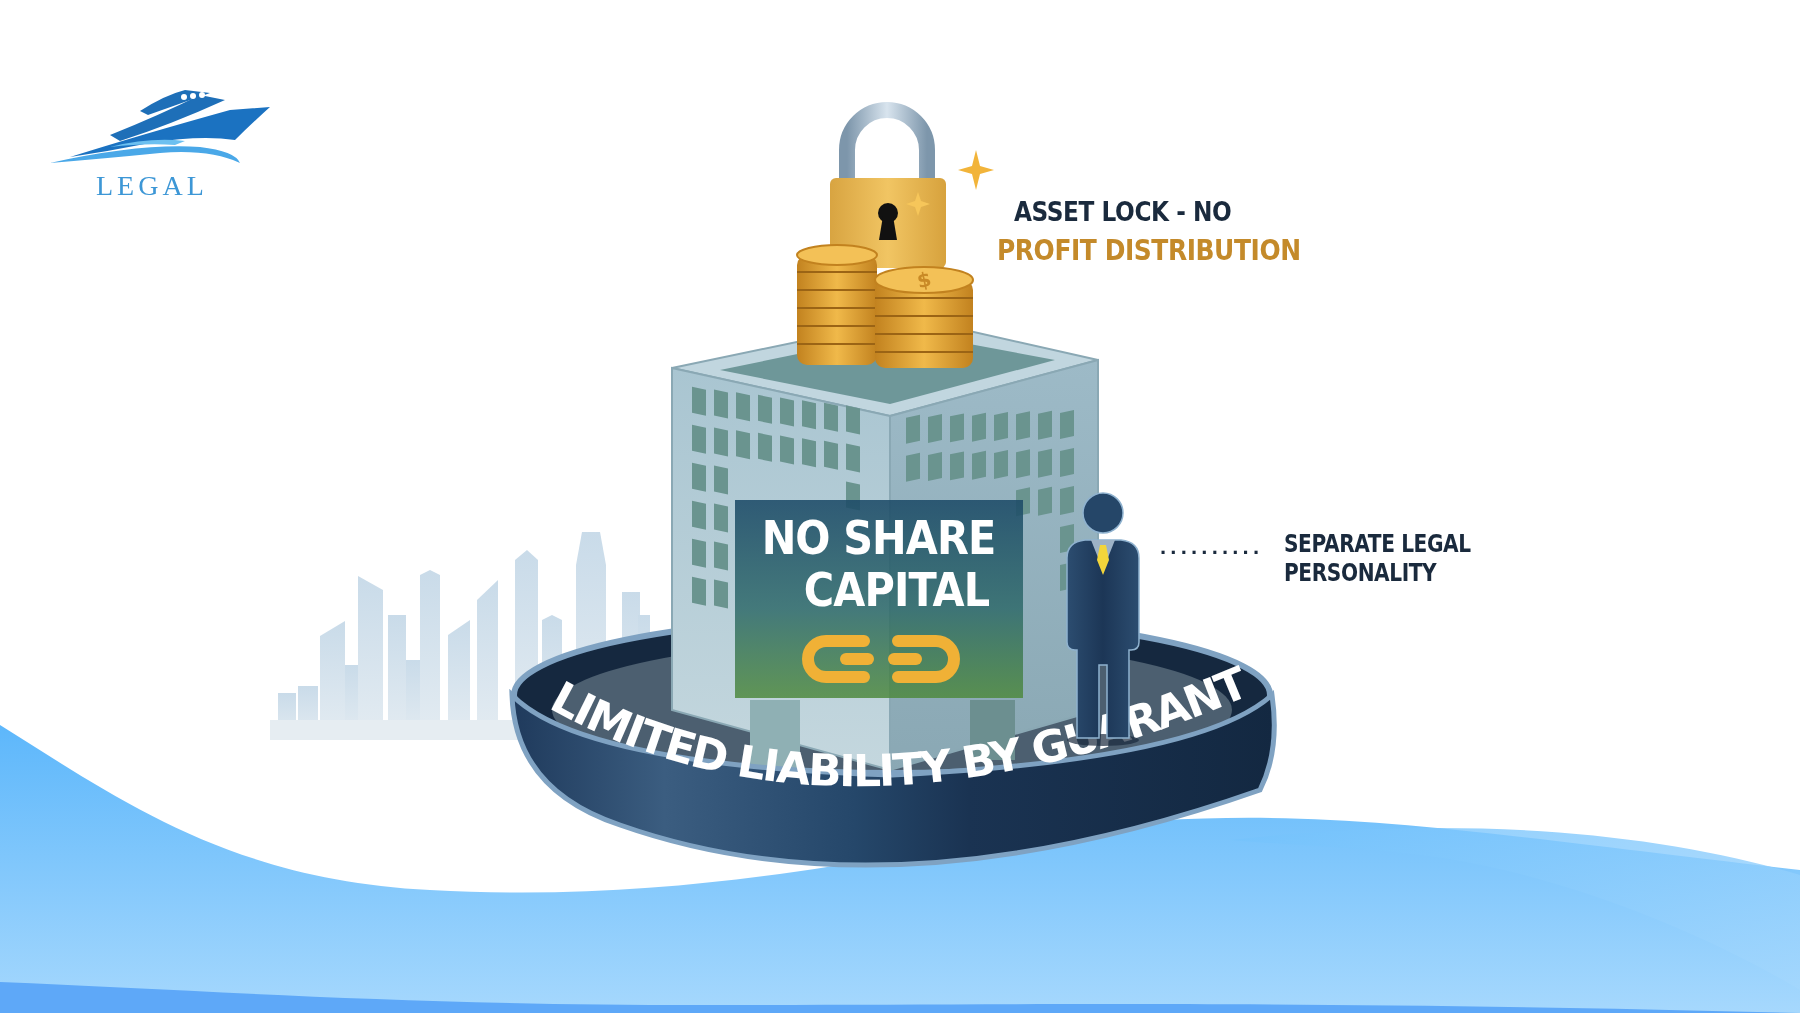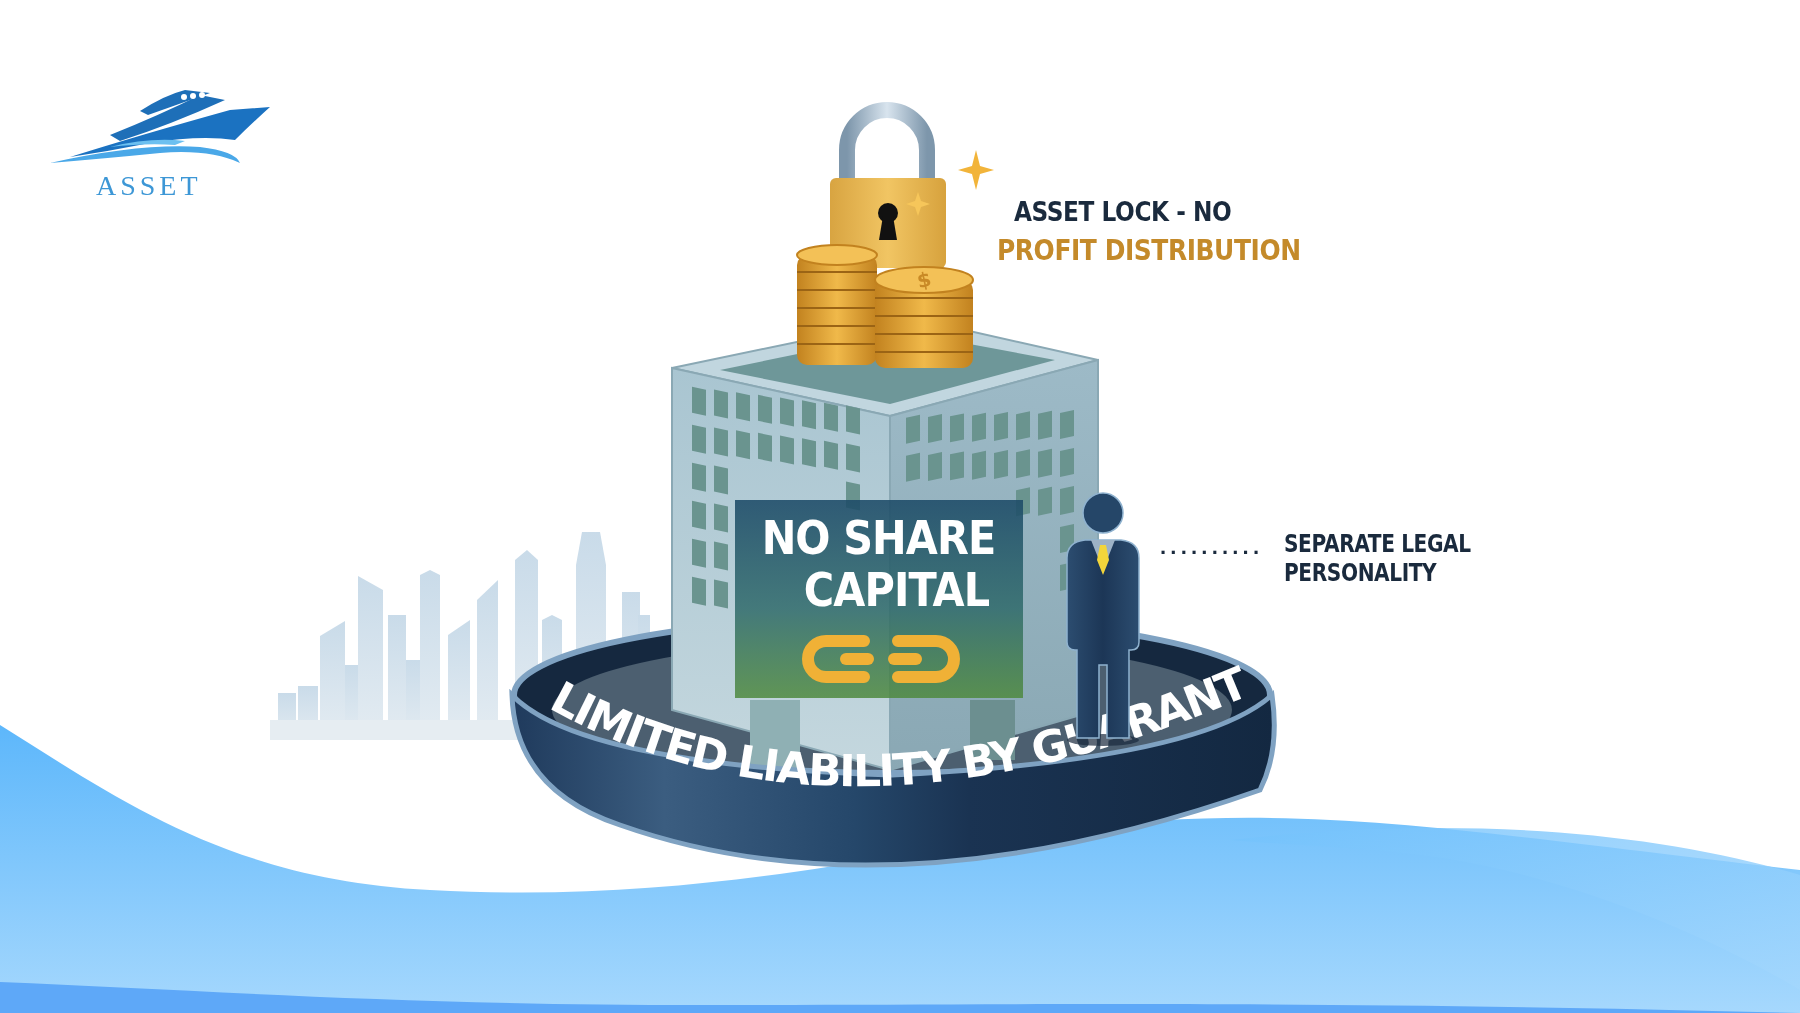--- a/index.html
+++ b/index.html
@@ -312,21 +312,21 @@
 <svg class="abs" style="left:50px;top:85px" width="230" height="90" viewBox="0 0 230 90">
   <path d="M60,50 Q110,30 150,10 L175,15 Q120,40 70,56 Z" fill="#1e6fb8"></path>
   <path d="M90,26 Q115,10 135,5 L160,8 L98,30 Z" fill="#1e6fb8"></path>
   <circle cx="134" cy="12" r="3" fill="#fff"></circle>
   <circle cx="143" cy="11" r="3" fill="#fff"></circle>
   <circle cx="152" cy="10" r="3" fill="#fff"></circle>
   <path d="M20,72 Q90,50 180,25 L220,22 Q200,40 185,55 Q150,50 100,58 Q60,66 20,72 Z" fill="#1b72c1"></path>
   <path d="M0,78 Q90,58 150,62 Q185,66 190,78 Q160,64 110,68 Q60,73 0,78 Z" fill="#4aa8e8"></path>
   <path d="M60,62 Q100,52 135,56 L125,60 Q95,58 60,62 Z" fill="#6cc0f0"></path>
 </svg>
-<div class="logo-text">ASSET</div>
+<div class="logo-text">LEGAL</div>
 
 <div class="label-asset">ASSET LOCK - NO</div>
 <div class="label-profit">PROFIT DISTRIBUTION</div>
 
 <div class="dots">··········</div>
 <div class="label-sep">
   <div>SEPARATE LEGAL</div>
   <div>PERSONALITY</div>
 </div>
 

